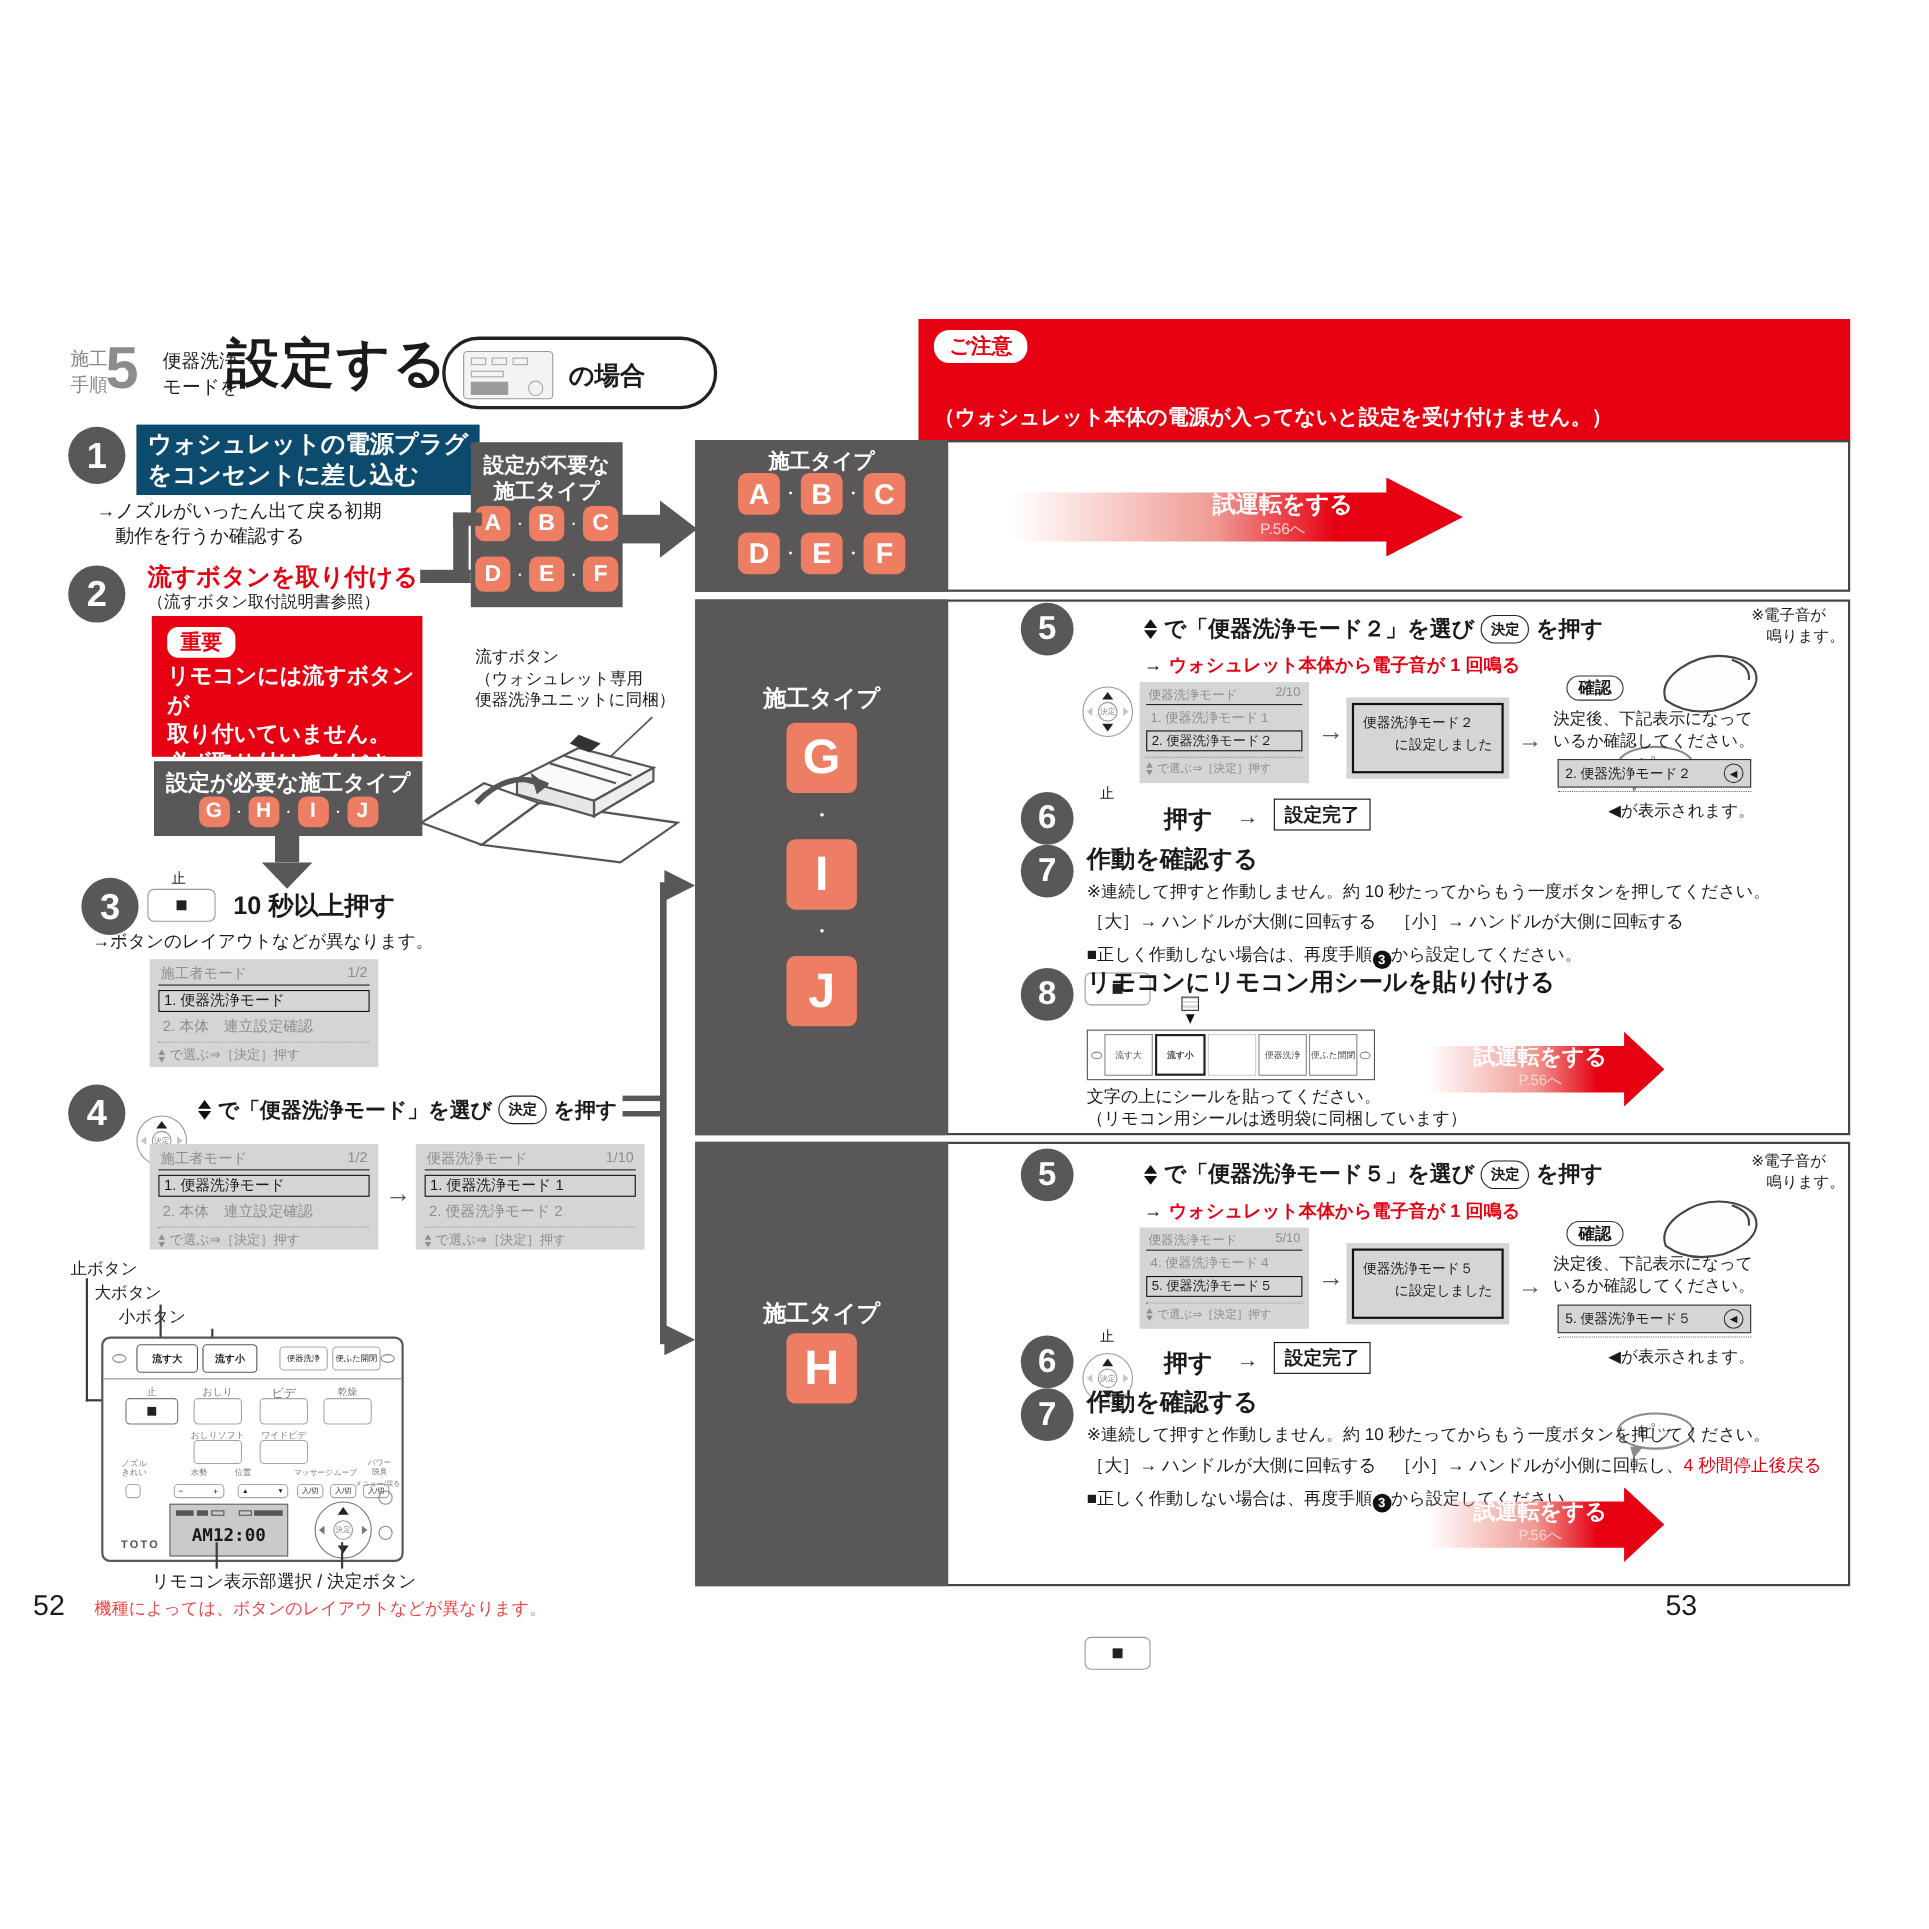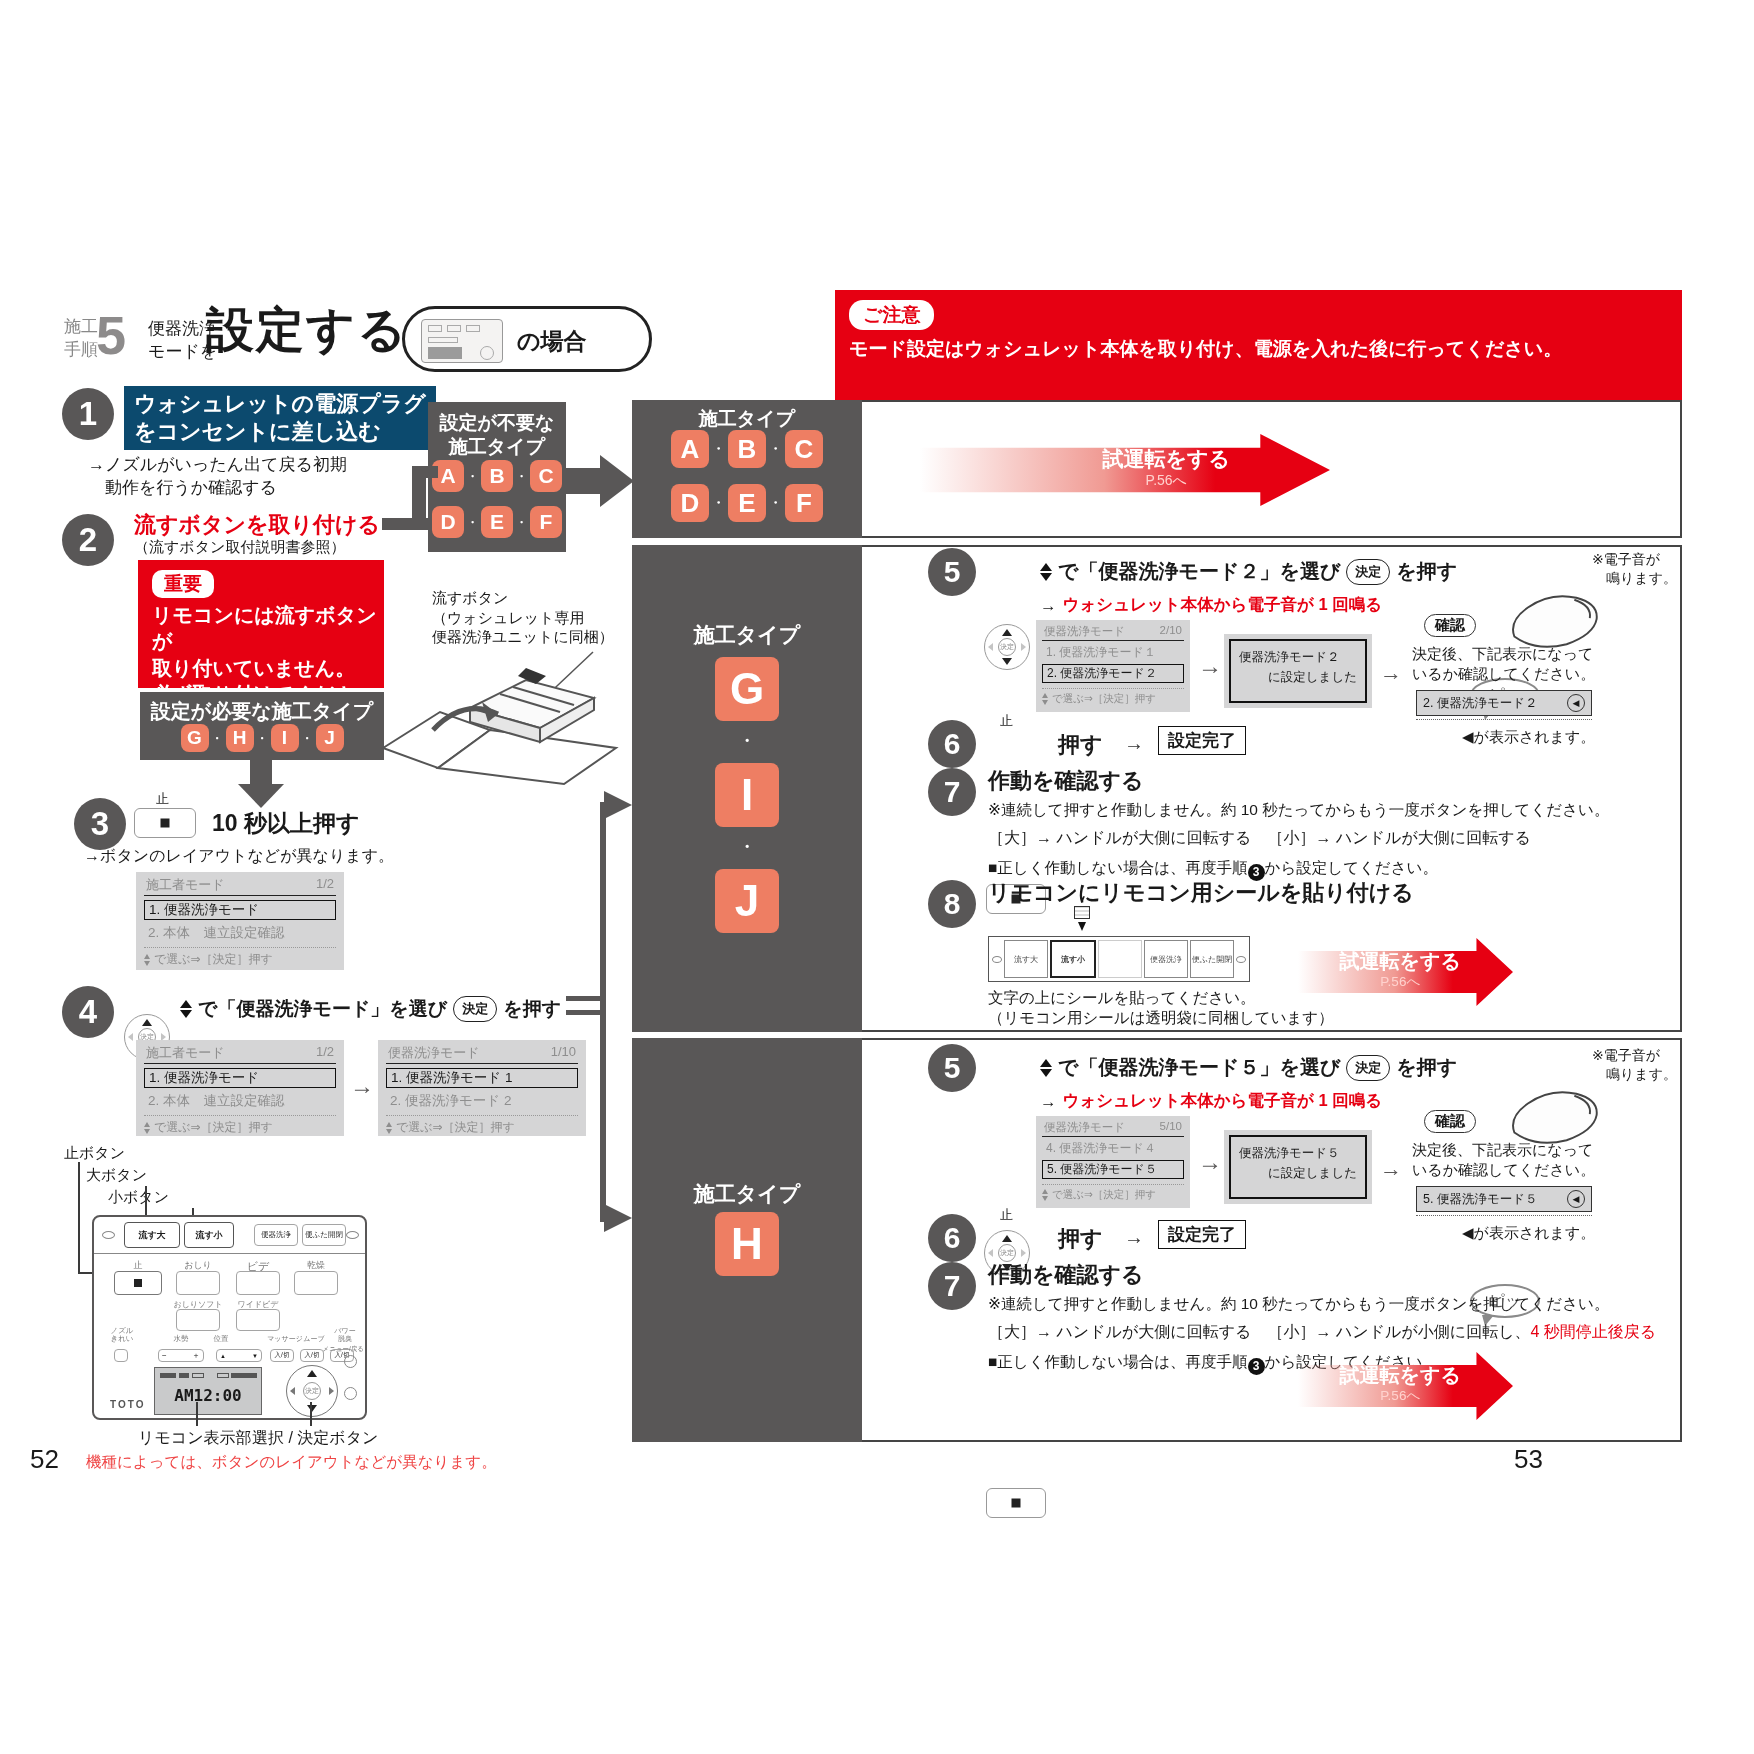--- a/index.html
+++ b/index.html
@@ -82,21 +82,21 @@
     <div class="ab" style="left:44px;top:5px;width:14px;height:7px;border:1px solid #aaa"></div>
     <div class="ab" style="left:6px;top:17px;width:30px;height:6px;border:1px solid #aaa"></div>
     <div class="ab" style="left:6px;top:27px;width:34px;height:12px;background:#9b9b9b"></div>
     <div class="ab" style="left:58px;top:26px;width:14px;height:14px;border:1px solid #aaa;border-radius:50%"></div>
   </div>
   <div class="ab b" style="left:112px;top:17px;font-size:23px">の場合</div>
 </div>
 
 <div class="ab" style="left:835px;top:290px;width:847px;height:112px;background:#e60012">
   <div class="ab badge" style="left:14px;top:10px;padding:2px 14px;font-size:19px;border-radius:14px">ご注意</div>
-  <div class="ab b w" style="left:14px;top:46px;font-size:19px">モード設定はウォシュレット本体を取り付け、電源を入れた後に行ってください。</div>
+  <div class="ab b w" style="left:14px;top:76px;font-size:19px">（ウォシュレット本体の電源が入ってないと設定を受け付けません。）</div>
 </div>
 
 <div class="ab num" style="left:62px;top:388px;width:52px;height:52px;font-size:33px">1</div>
 <div class="ab b w pre" style="left:124px;top:386px;background:#0c4a6e;padding:4px 10px;font-size:22px;line-height:1.28">ウォシュレットの電源プラグ
 をコンセントに差し込む</div>
 <div class="ab pre" style="left:88px;top:454px;font-size:17px;line-height:1.35">→ノズルがいったん出て戻る初期
 　動作を行うか確認する</div>
 
 <div class="ab gbg" style="left:428px;top:402px;width:138px;height:150px">
   <div class="ab w b" style="left:0;top:8px;width:100%;text-align:center;font-size:19px">設定が不要な</div>

